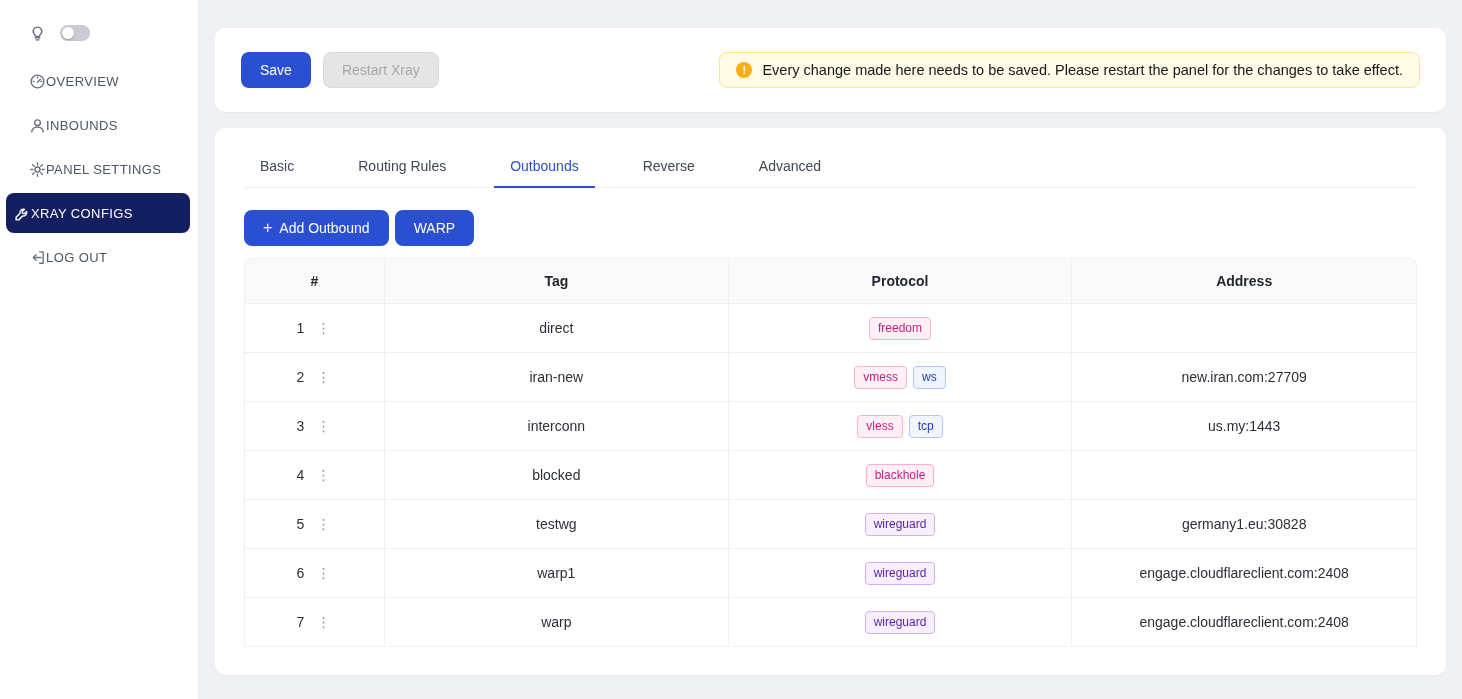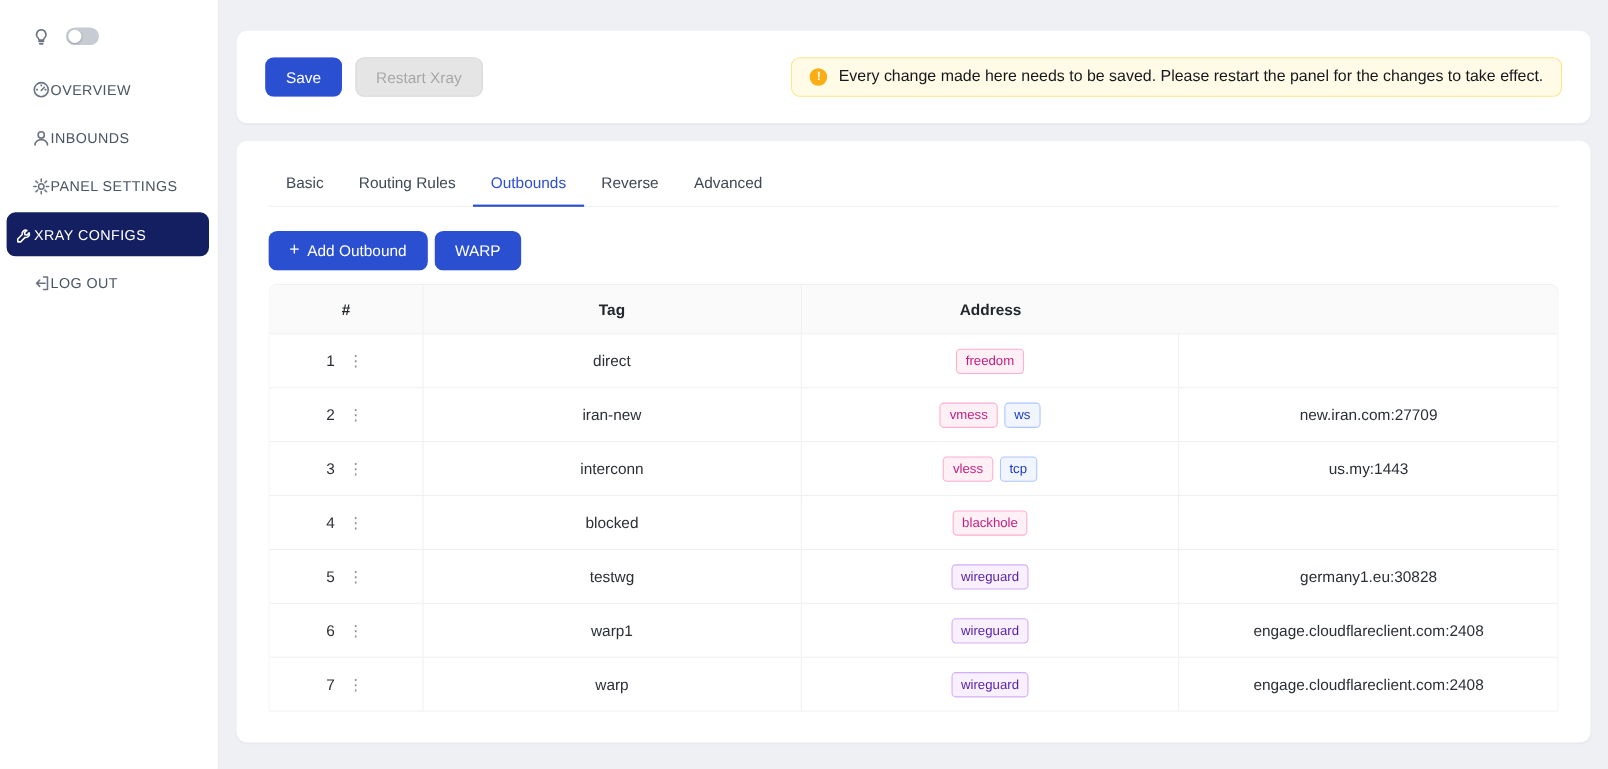--- a/index.html
+++ b/index.html
@@ -64,21 +64,21 @@
   }
   .alert-icon {
     width: 16px; height: 16px; min-width: 16px; border-radius: 50%;
     background: #faad14; color: #fff; font-size: 11px; font-weight: bold;
     display: inline-flex; align-items: center; justify-content: center;
   }
 
   .main-card { padding: 18px 29px 28px 29px; }
 
   
-  .tabs { display: flex; border-bottom: 1px solid #f0f0f0; }
+  .tabs { display: flex; gap: 32px; border-bottom: 1px solid #f0f0f0; }
   .tab { padding: 12px 16px; font-size: 14px; color: #3f4855; cursor: pointer; }
   .tab.active { color: #2a4fd0; font-weight: 500; border-bottom: 2px solid #2a4fd0; margin-bottom: -1px; }
 
   .action-row { display: flex; gap: 6px; margin: 22px 0 12px 0; }
   .plus { font-size: 16px; line-height: 14px; font-weight: 400; }
 
   
   .table { border: 1px solid #f0f0f0; border-bottom: none; border-radius: 8px 8px 0 0; overflow: hidden; }
   .thead, .trow { display: grid; grid-template-columns: 140px 1fr 1fr 1fr; }
   .thead { background: #fafafa; }
@@ -198,20 +198,21 @@
           <span class="plus">+</span>
           <span>Add Outbound</span>
         </button>
         <button class="btn primary">WARP</button>
       </div>
 
       <div class="table">
         <div class="thead">
           <div class="th">#</div>
           <div class="th">Tag</div>
+          <div class="th">Protocol</div>
           <div class="th">Address</div>
         </div>
         <div id="table-body">
   <div class="trow">
     <div class="cell cell-num">
       <span class="num">1</span>
       <span class="dots">⋮</span>
     </div>
     <div class="cell cell-tag">direct</div>
     <div class="cell cell-protocol">

